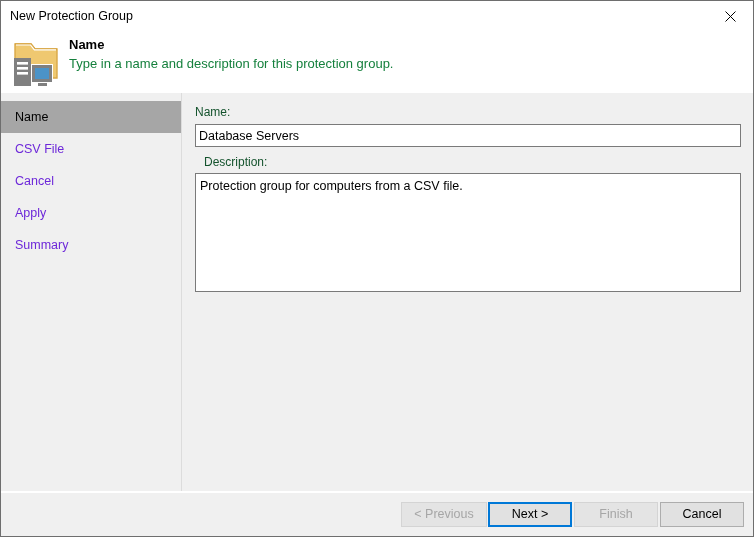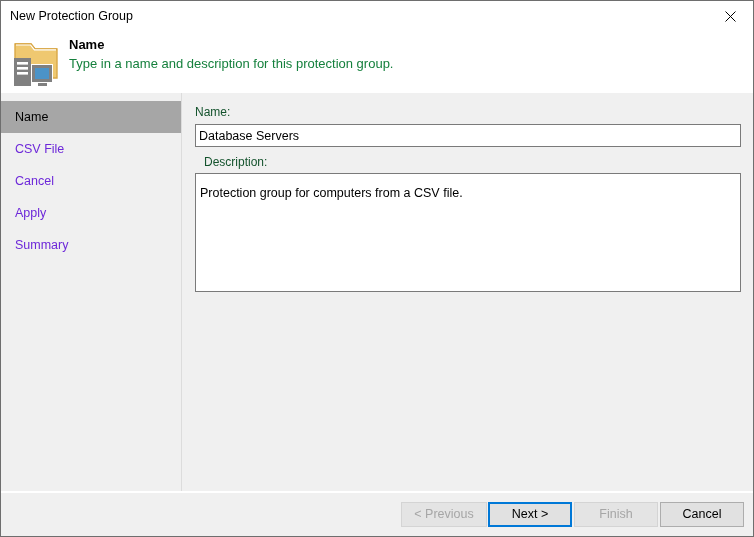--- a/index.html
+++ b/index.html
@@ -161,21 +161,21 @@
     left: 13px;
     top: 80px;
     width: 546px;
     height: 119px;
     box-sizing: border-box;
     border: 1px solid #7a7a7a;
     background: #ffffff;
     font-family: "Liberation Sans", sans-serif;
     font-size: 12.5px;
     color: #000000;
-    padding: 11px 4px;
+    padding: 4px 4px;
     resize: none;
     outline: none;
     line-height: 1.35;
     overflow: hidden;
   }
 
   
   #footer {
     position: absolute;
     left: 0;

